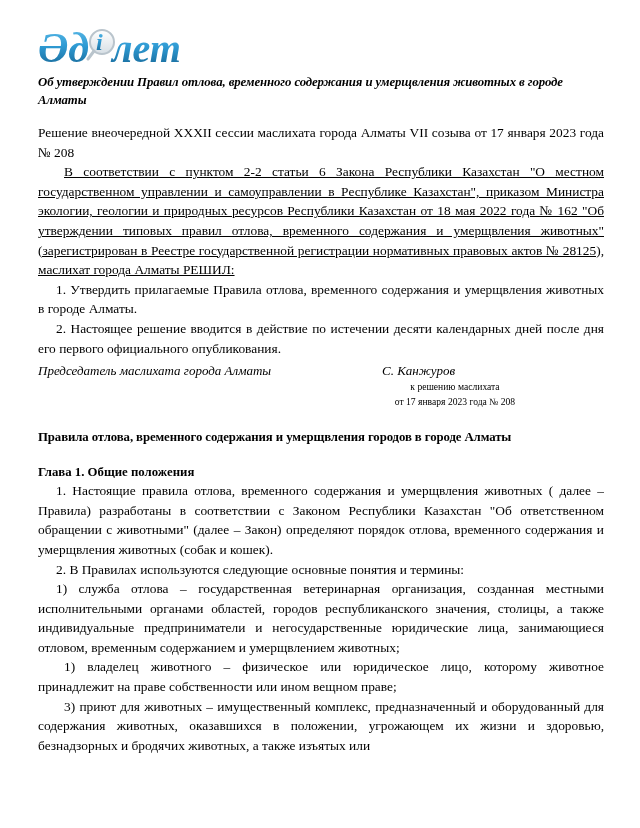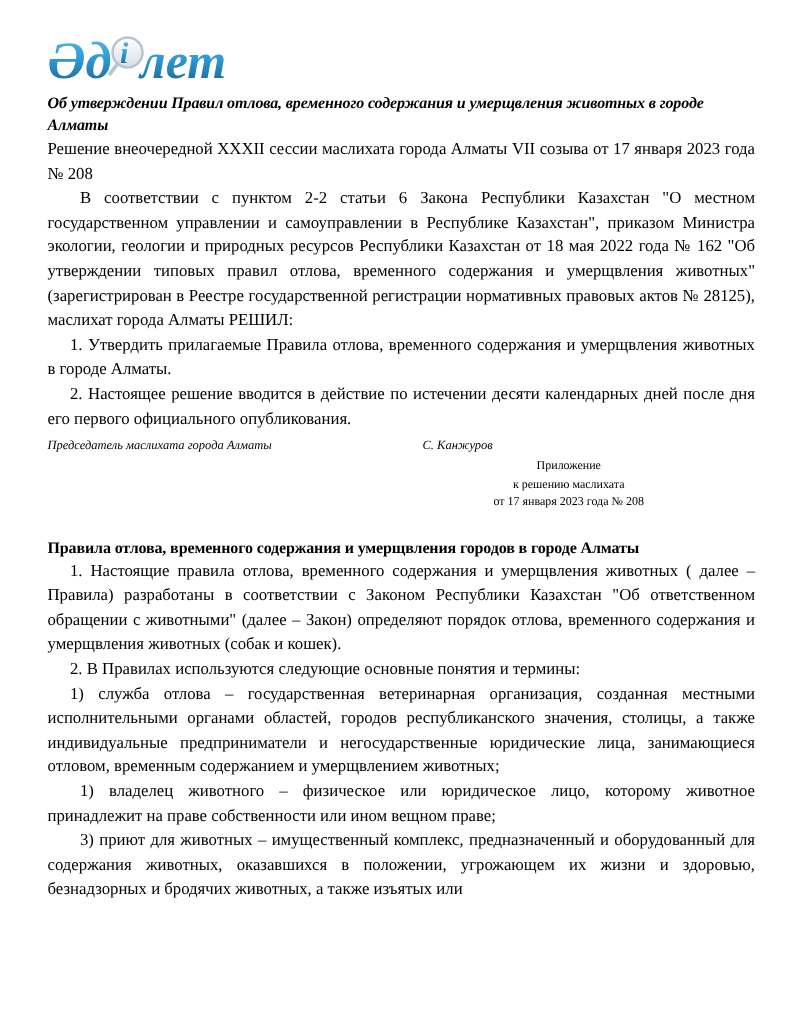--- a/index.html
+++ b/index.html
@@ -65,37 +65,37 @@
   }
 
   
   .para {
     font-size: 13.4px;
     line-height: 19.6px;
     text-align: justify;
     text-justify: inter-word;
     margin: 0;
   }
-  .para.lead { margin-top: 0; }
+  .para.lead { margin-top: 14px; }
   .para.indent { text-indent: 26px; }
   .para.indent-sm { text-indent: 18px; }
-  .para.tight { margin-top: 0; }
+  .para.tight { margin-top: 0; text-decoration: underline; }
   .gap-sm { }
 
   
   .sign-row {
     display: flex;
     align-items: baseline;
     margin-top: 6px;
     font-style: italic;
-    font-size: 10px;
+    font-size: 13px;
     line-height: 14px;
   }
   .sign-role { width: 300px; }
-  .sign-name { flex: 1; }
+  .sign-name { flex: 1; margin-left: 44px; }
 
   
   .appendix {
     margin-top: 2px;
     text-align: center;
     font-size: 9.6px;
     line-height: 14.5px;
     padding-left: 268px;
   }
   .appendix div { white-space: nowrap; }
@@ -136,27 +136,27 @@
 
   <p class="para indent-sm">1. Утвердить прилагаемые Правила отлова, временного содержания и умерщвления животных в городе Алматы.</p>
   <p class="para indent-sm">2. Настоящее решение вводится в действие по истечении десяти календарных дней после дня его первого официального опубликования.</p>
 
   <div class="sign-row">
     <span class="sign-role">Председатель маслихата города Алматы</span>
     <span class="sign-name">С. Канжуров</span>
   </div>
 
   <div class="appendix">
-    <div>Приложение</div>
     <div>к решению маслихата</div>
     <div>от 17 января 2023 года № 208</div>
   </div>
 
   <h2 class="section-title">Правила отлова, временного содержания и умерщвления городов в городе Алматы</h2>
 
+  <h3 class="chapter-title">Глава 1. Общие положения</h3>
 
   <p class="para indent-sm gap-sm">1. Настоящие правила отлова, временного содержания и умерщвления животных ( далее – Правила) разработаны в соответствии с Законом Республики Казахстан "Об ответственном обращении с животными" (далее – Закон) определяют порядок отлова, временного содержания и умерщвления животных (собак и кошек).</p>
   <p class="para indent-sm">2. В Правилах используются следующие основные понятия и термины:</p>
   <p class="para indent-sm">1) служба отлова – государственная ветеринарная организация, созданная местными исполнительными органами областей, городов республиканского значения, столицы, а также индивидуальные предприниматели и негосударственные юридические лица, занимающиеся отловом, временным содержанием и умерщвлением животных;</p>
   <p class="para indent">1) владелец животного – физическое или юридическое лицо, которому животное принадлежит на праве собственности или ином вещном праве;</p>
   <p class="para indent">3) приют для животных – имущественный комплекс, предназначенный и оборудованный для содержания животных, оказавшихся в положении, угрожающем их жизни и здоровью, безнадзорных и бродячих животных, а также изъятых или</p>
 
 </div>
 
 </body></html>

